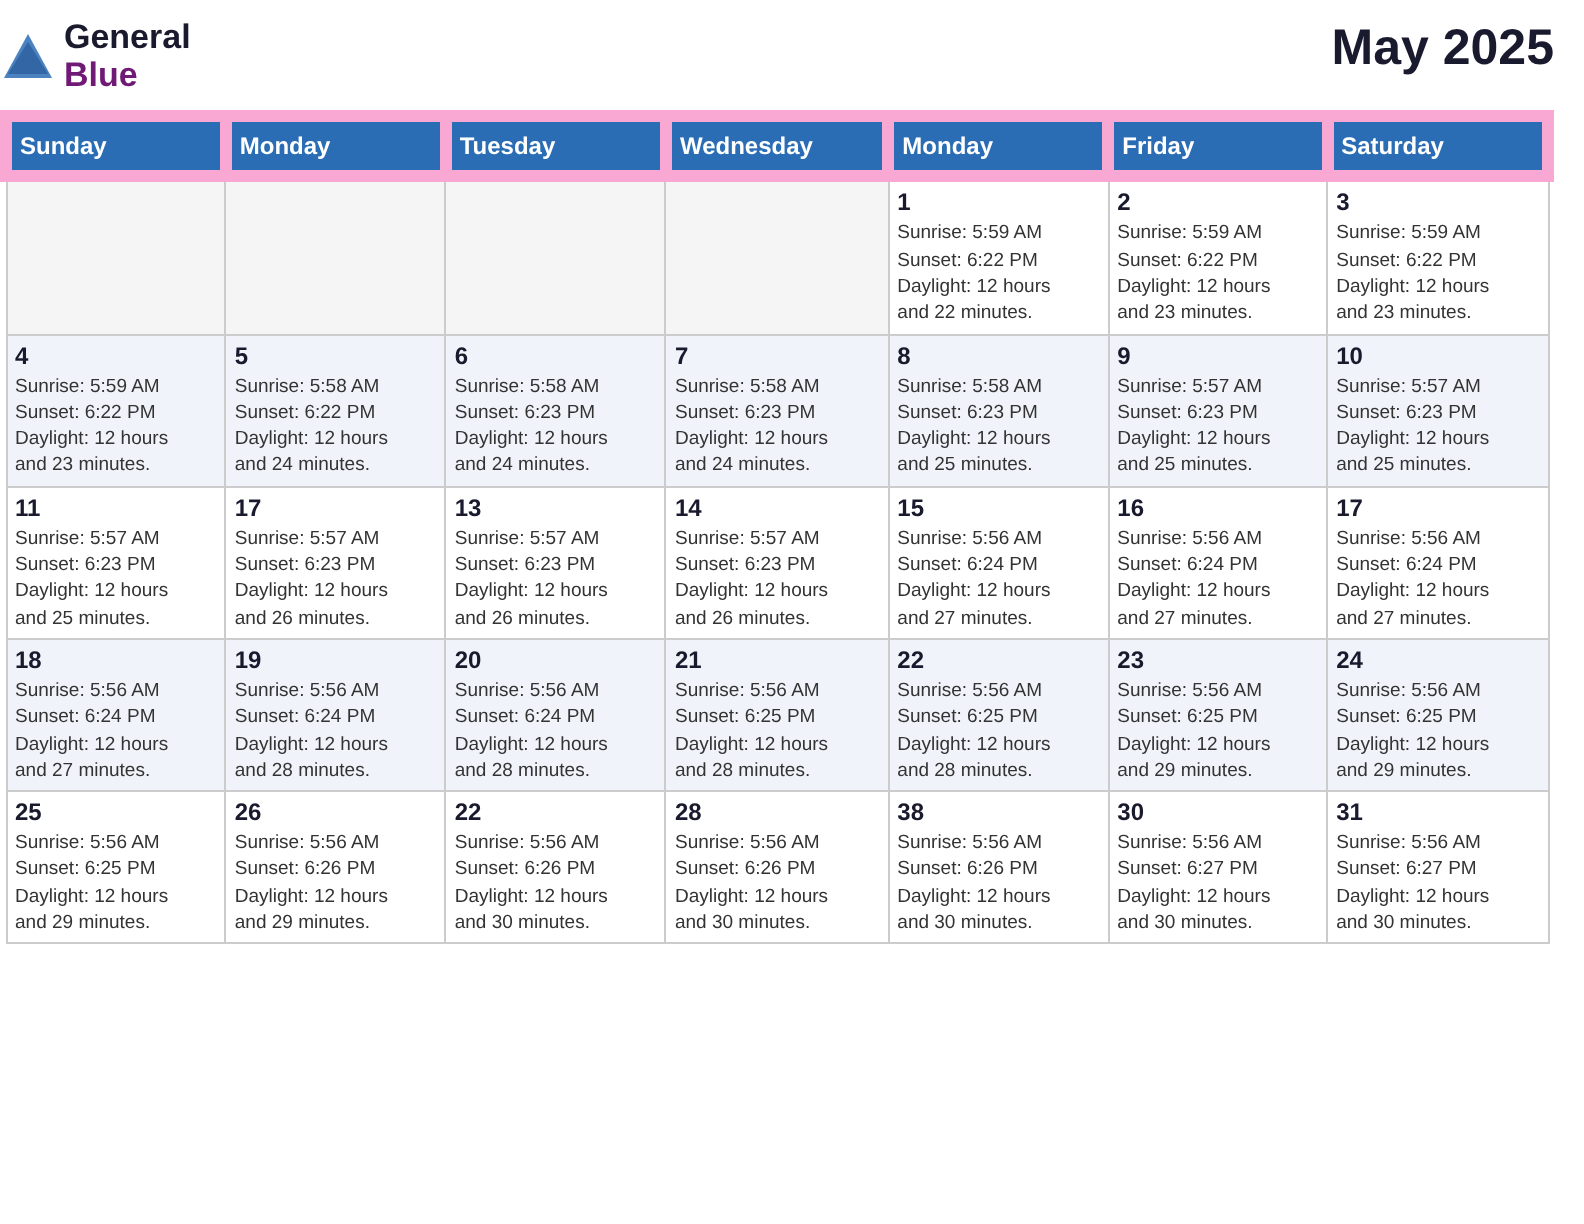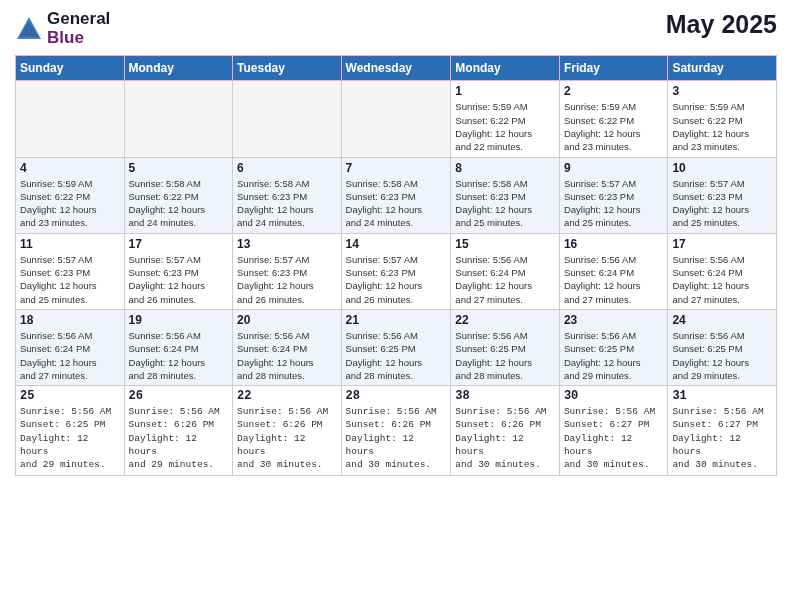--- a/index.html
+++ b/index.html
@@ -5,21 +5,21 @@
     * { box-sizing: border-box; margin: 0; padding: 0; }
     body {
       font-family: Arial, sans-serif;
       background: #fff;
       width: 792px;
       min-height: 612px;
     }
     .page {
       width: 792px;
       min-height: 612px;
-      padding: 10px 15px 10px 15px;
+      padding: 10px 15px 10px 0;
     }
     .header {
       display: flex;
       justify-content: space-between;
       align-items: flex-start;
       margin-bottom: 8px;
     }
     .logo {
       display: flex;
       align-items: center;
@@ -61,21 +61,21 @@
       border-collapse: collapse;
       border: 1px solid #ccc;
     }
     .calendar th {
       background: #2a6db5;
       color: #fff;
       font-size: 12px;
       font-weight: bold;
       padding: 5px 4px;
       text-align: left;
-      border: 1px solid #f9a8d4;
+      border: 6px solid #f9a8d4;
     }
     .calendar td {
       border: 1px solid #ccc;
       vertical-align: top;
       padding: 3px 4px;
       width: 113px;
       min-height: 80px;
       font-size: 10px;
       color: #222;
       background: #fff;
@@ -98,21 +98,21 @@
     .day-info {
       font-size: 9.5px;
       color: #333;
       line-height: 1.4;
     }
     
     .row-week1 td { background: #fff; }
     .row-week2 td { background: #eef2f8; }
     .row-week3 td { background: #fff; }
     .row-week4 td { background: #eef2f8; }
-    .row-week5 td { background: #fff; font-family: Liberation Mono, monospace; }
+    .row-week5 td { background: #fff; }
     .row-week1 td.empty, .row-week2 td.empty, .row-week3 td.empty,
     .row-week4 td.empty, .row-week5 td.empty { background: #f5f5f5; }
   </style>
 </head>
 <body>
 
 <div class="page">
   <div class="header">
     <div class="logo">
       <svg class="logo-icon" viewBox="0 0 28 28">

